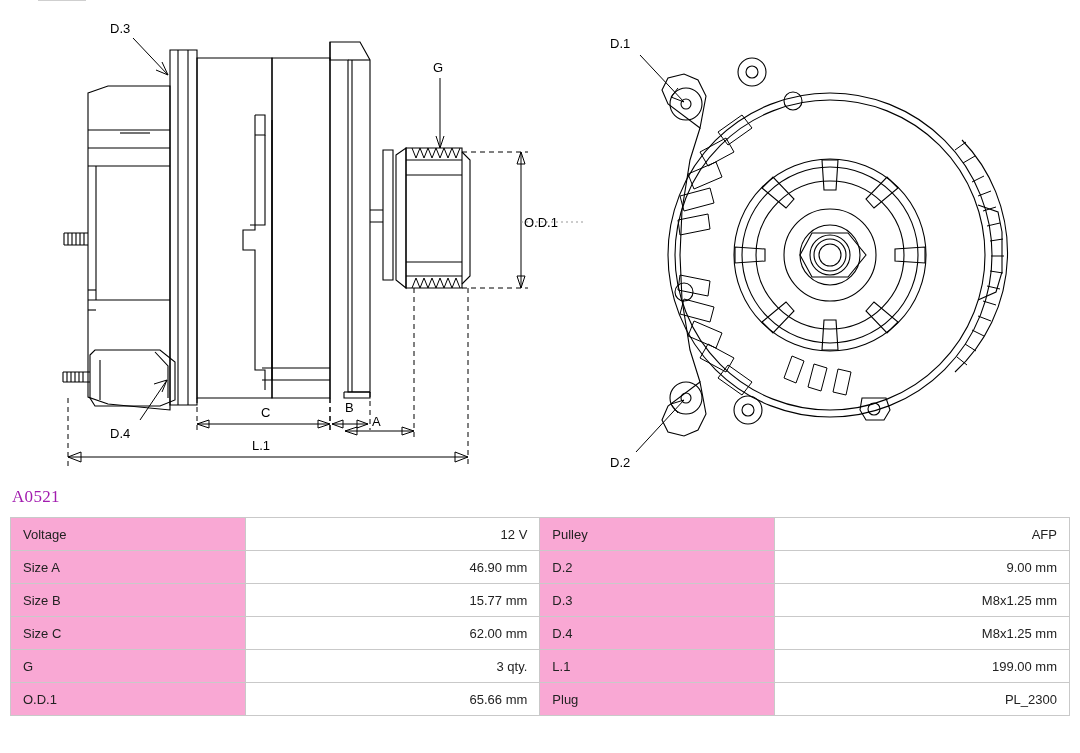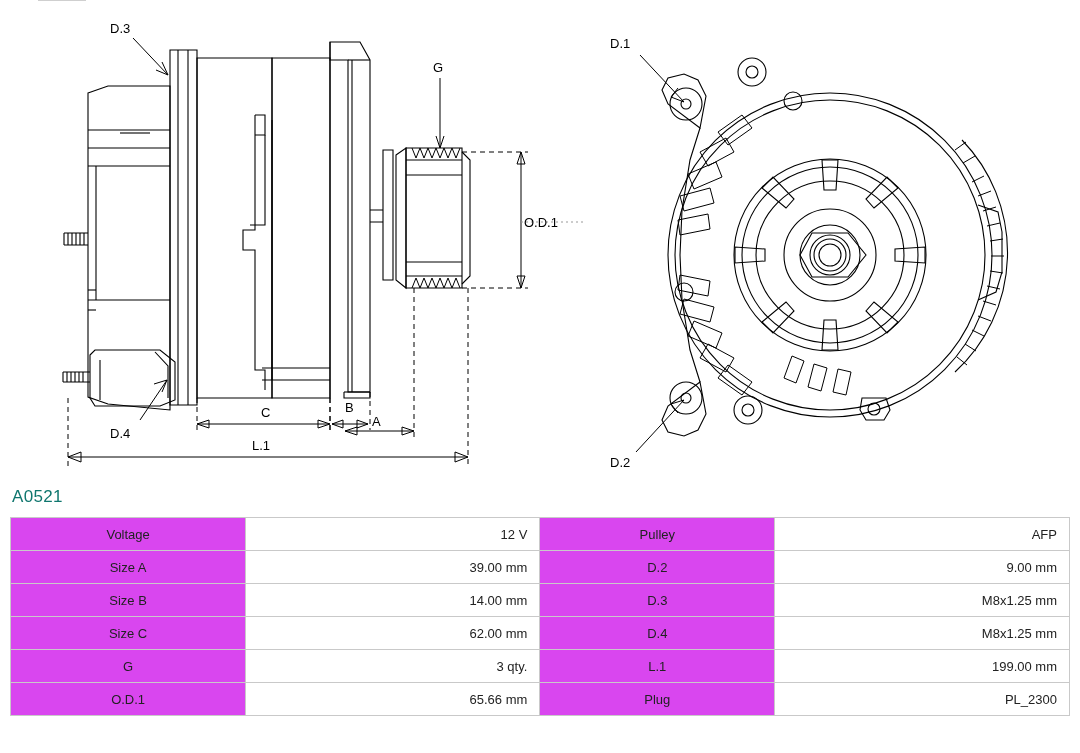--- a/index.html
+++ b/index.html
@@ -28,41 +28,41 @@
     height: 480px;
   }
   .diagram-area svg {
     display: block;
   }
   .part-code {
     position: absolute;
     left: 12px;
     top: 487px;
     font-size: 17px;
-    color: #0f766e;
-    font-family: Liberation Sans, sans-serif;
+    color: #a21caf;
+    font-family: Liberation Serif, serif;
     letter-spacing: 0.3px;
   }
   .spec-table {
     position: absolute;
     left: 10px;
     top: 517px;
     width: 1060px;
     border-collapse: collapse;
     font-size: 13px;
   }
   .spec-table td {
     border: 1px solid #c9c9c9;
     height: 32px;
     padding: 0 12px;
     vertical-align: middle;
   }
   .spec-table td.label {
-    background: #d946ef;
-    text-align: center;
+    background: #f9a8d4;
+    text-align: left;
     width: 215px;
     color: #222;
   }
   .spec-table td.value {
     background: #ffffff;
     text-align: right;
     width: 280px;
     color: #222;
     padding-left: 8px;
   }
@@ -301,27 +301,27 @@
   <table class="spec-table">
     <tbody>
       <tr>
         <td class="label">Voltage</td>
         <td class="value">12 V</td>
         <td class="label">Pulley</td>
         <td class="value">AFP</td>
       </tr>
       <tr>
         <td class="label">Size A</td>
-        <td class="value">39.00 mm</td>
+        <td class="value">46.90 mm</td>
         <td class="label">D.2</td>
         <td class="value">9.00 mm</td>
       </tr>
       <tr>
         <td class="label">Size B</td>
-        <td class="value">14.00 mm</td>
+        <td class="value">15.77 mm</td>
         <td class="label">D.3</td>
         <td class="value">M8x1.25 mm</td>
       </tr>
       <tr>
         <td class="label">Size C</td>
         <td class="value">62.00 mm</td>
         <td class="label">D.4</td>
         <td class="value">M8x1.25 mm</td>
       </tr>
       <tr>

